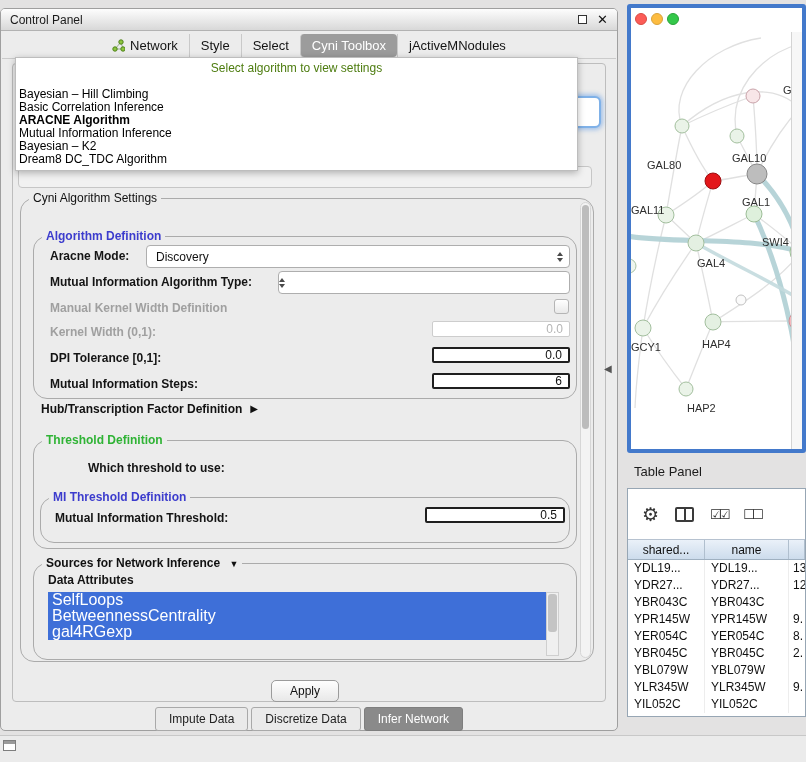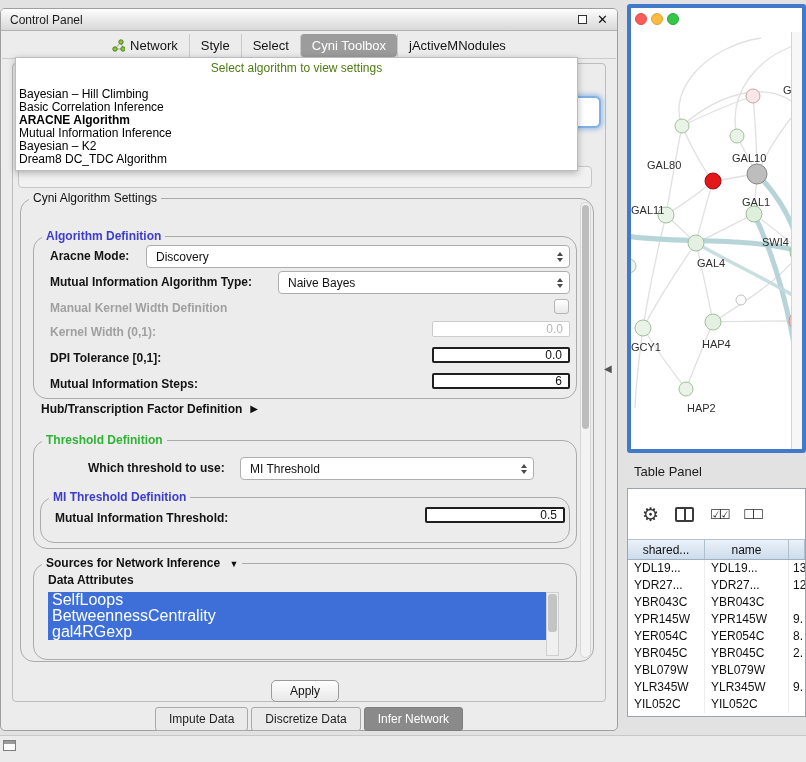--- a/index.html
+++ b/index.html
@@ -173,21 +173,20 @@
           <div class="combo" id="cb-aracne">
             <span class="combo-val">Discovery</span>
             <span class="combo-arrows">
                 <i class="ua"></i>
                 <i class="da"></i>
               </span>
           </div>
 
           <span class="lbl" id="l-mitype">Mutual Information Algorithm Type:</span>
           <div class="combo" id="cb-mitype">
-            <span class="combo-val">Naive Bayes</span>
             <span class="combo-arrows">
                 <i class="ua"></i>
                 <i class="da"></i>
               </span>
           </div>
 
           <span class="lbl dis" id="l-manual">Manual Kernel Width Definition</span>
           <span id="kernel-cb"></span>
 
           <span class="lbl dis" id="l-kernel">Kernel Width (0,1):</span>
@@ -202,27 +201,20 @@
 
         <div id="hub-row">
           <span>Hub/Transcription Factor Definition</span>
           <span class="tri">▶</span>
         </div>
 
         <div id="threshold-group" class="gbox">
           <span class="group-title green">Threshold Definition</span>
 
           <span class="lbl" id="l-which">Which threshold to use:</span>
-          <div class="combo" id="cb-which">
-            <span class="combo-val">MI Threshold</span>
-            <span class="combo-arrows">
-                <i class="ua"></i>
-                <i class="da"></i>
-              </span>
-          </div>
 
           <div id="mi-group" class="gbox">
             <span class="group-title blue">MI Threshold Definition</span>
             <span class="lbl" id="l-mith">Mutual Information Threshold:</span>
             <input class="tfield dark" id="f-mith" readonly="" value="0.5" style="">
           </div>
         </div>
 
         <div id="sources-group" class="gbox">
           <span class="group-title bold" id="sources-title">

